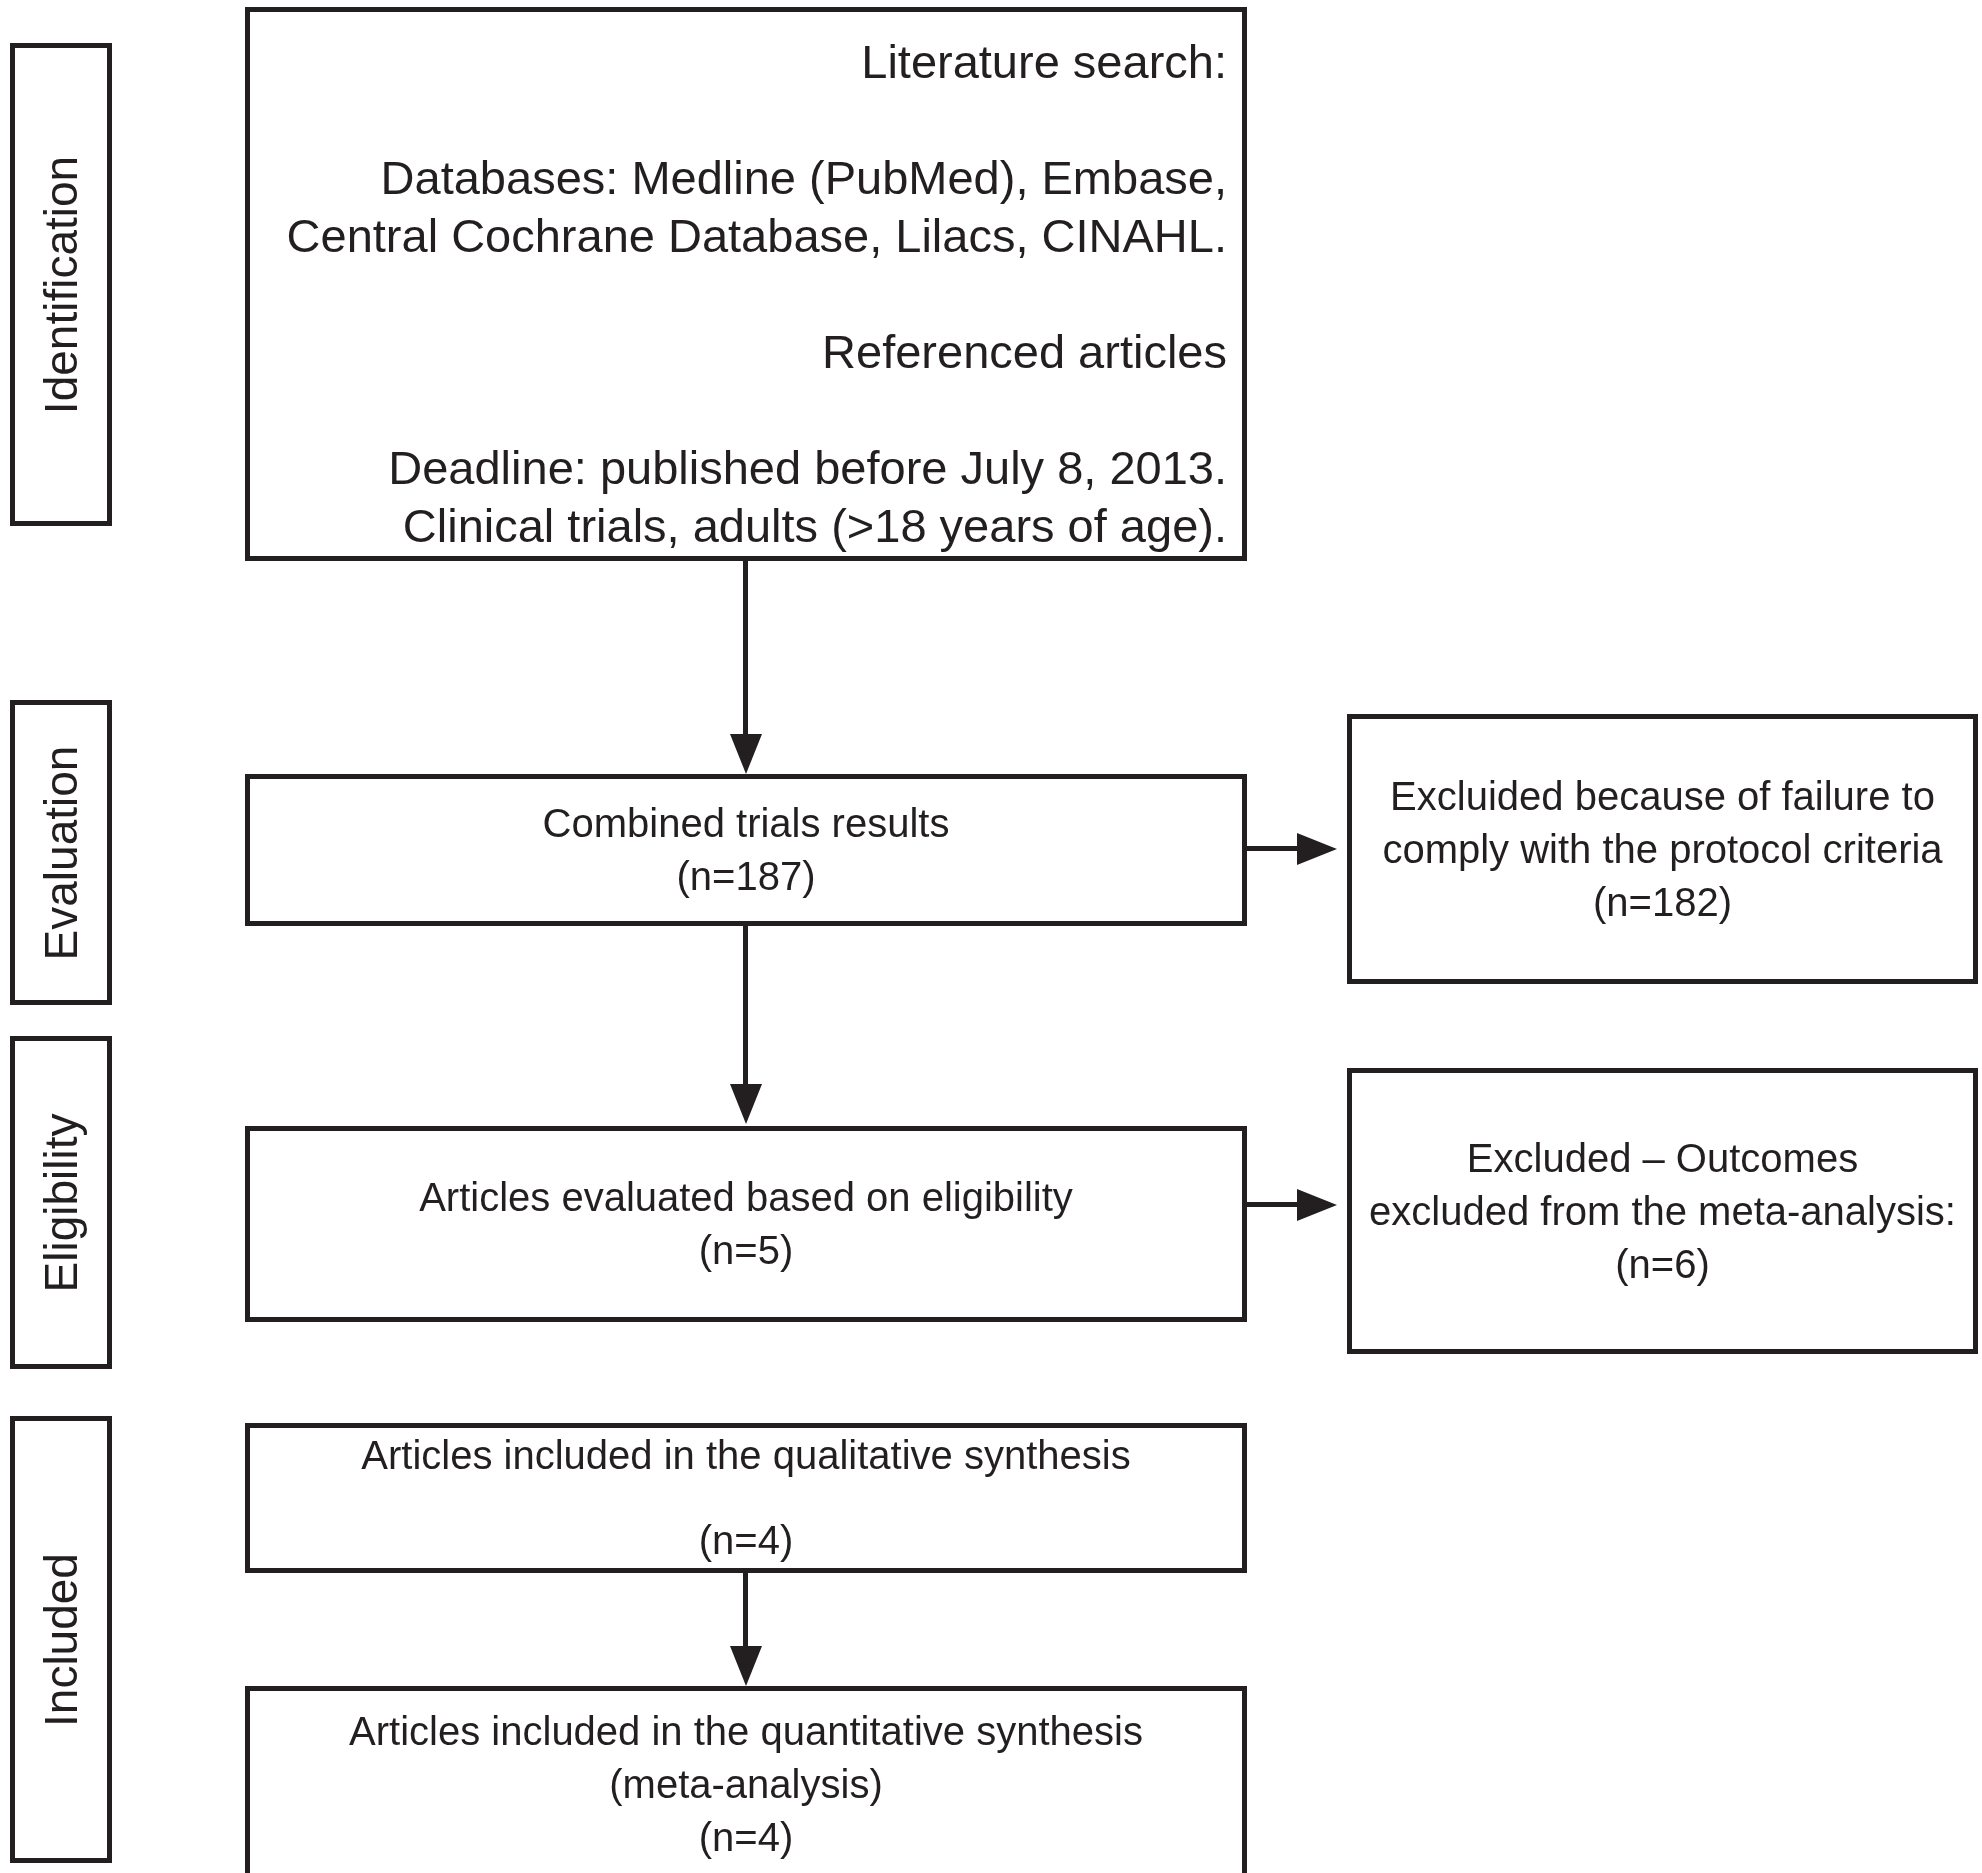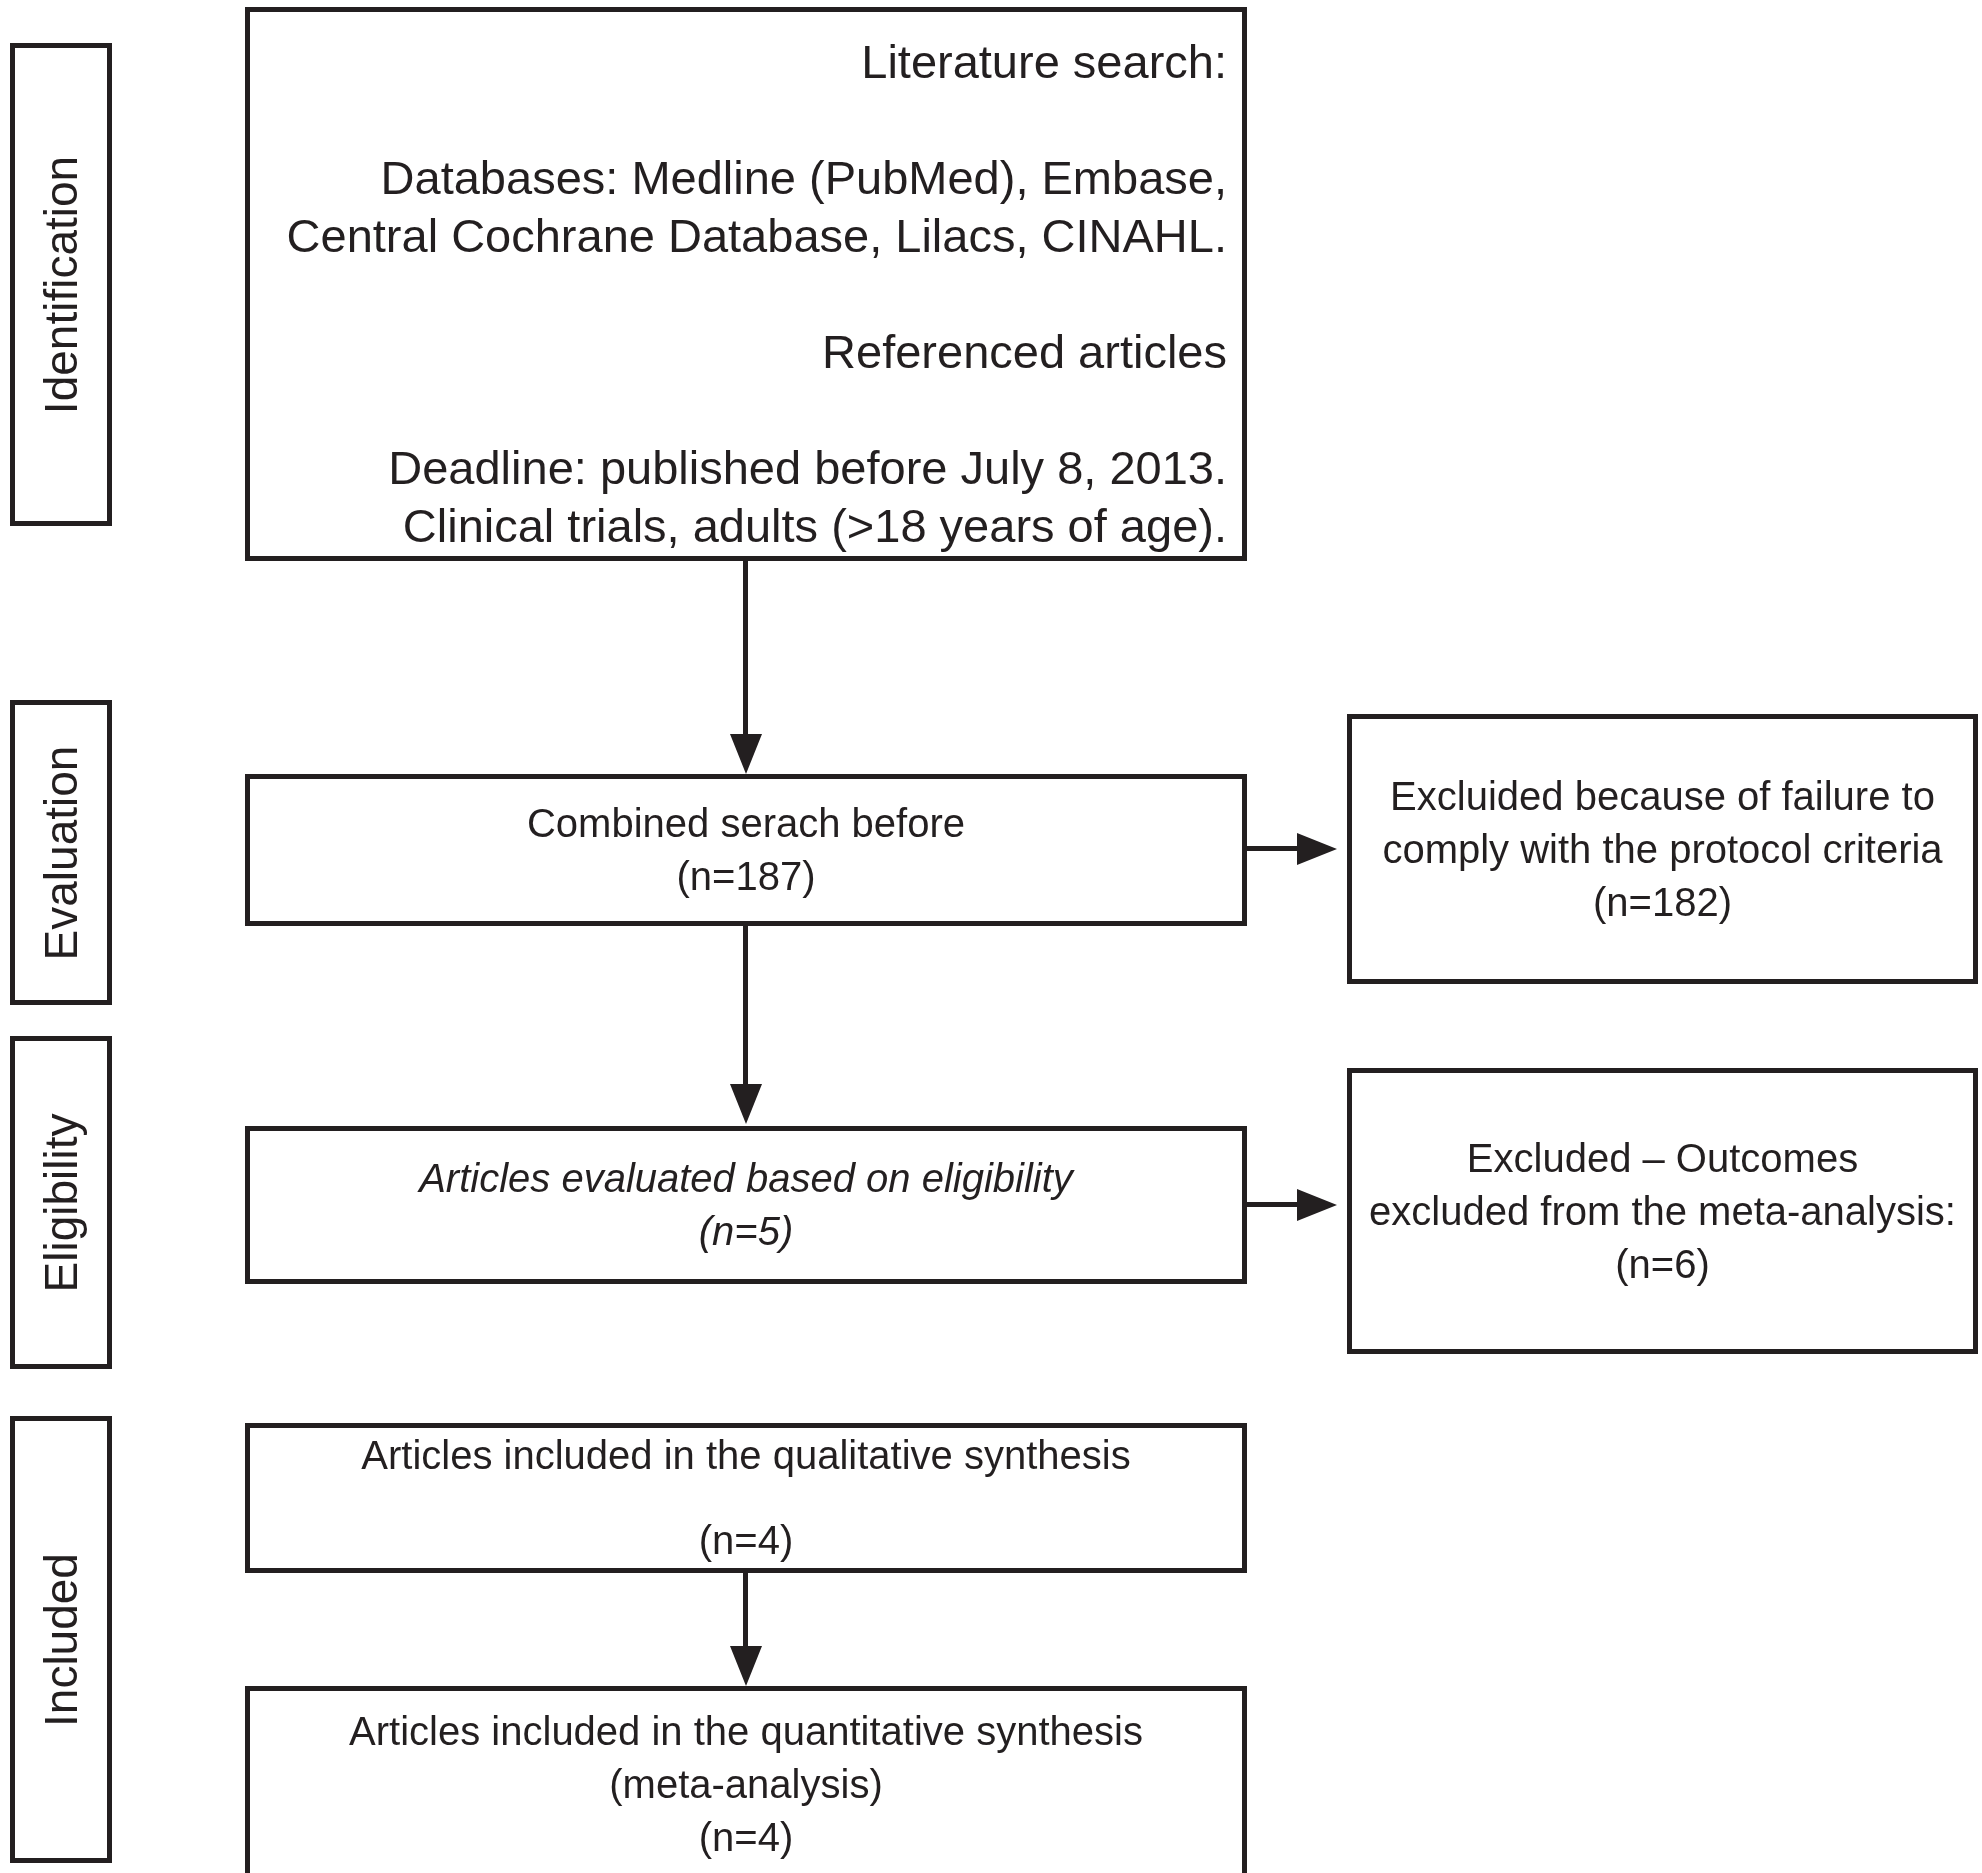--- a/index.html
+++ b/index.html
@@ -37,21 +37,21 @@
   }
   .right-box{
     left:1347px; width:631px;
     display:flex; flex-direction:column;
     justify-content:center; align-items:center;
     text-align:center;
     font-size:40px; line-height:53px;
   }
   .bline{ white-space:nowrap; min-height:53px; }
   .combined   { top:774px;  height:152px; }
-  .evaluated  { top:1126px; height:158px;font-style:italic; }
+  .evaluated  { top:1126px; height:196px; }
   .qualitative{ top:1423px; height:150px;gap:32px; }
   .quantitative{ top:1686px; height:197px; }
   .excluded1  { top:714px;  height:270px; }
   .excluded2  { top:1068px; height:286px;text-align:center; }
   
   .stage{
     position:absolute; left:10px; width:102px;
     border:5px solid #231f20;
     box-sizing:border-box;
     display:flex; align-items:center; justify-content:center;
@@ -119,21 +119,21 @@
     <div class="tline">Databases: Medline (PubMed), Embase,</div>
     <div class="tline">Central Cochrane Database, Lilacs, CINAHL.</div>
     <div class="tline"></div>
     <div class="tline">Referenced articles</div>
     <div class="tline"></div>
     <div class="tline">Deadline: published before July 8, 2013.</div>
     <div class="tline">Clinical trials, adults (&gt;18 years of age).</div>
   </div>
 
   <div class="box flow combined">
-    <div class="bline">Combined serach before</div>
+    <div class="bline">Combined trials results</div>
     <div class="bline">(n=187)</div>
   </div>
 
   <div class="box right-box excluded1">
     <div class="bline">Excluided because of failure to</div>
     <div class="bline">comply with the protocol criteria</div>
     <div class="bline">(n=182)</div>
   </div>
 
   <div class="box flow evaluated">

